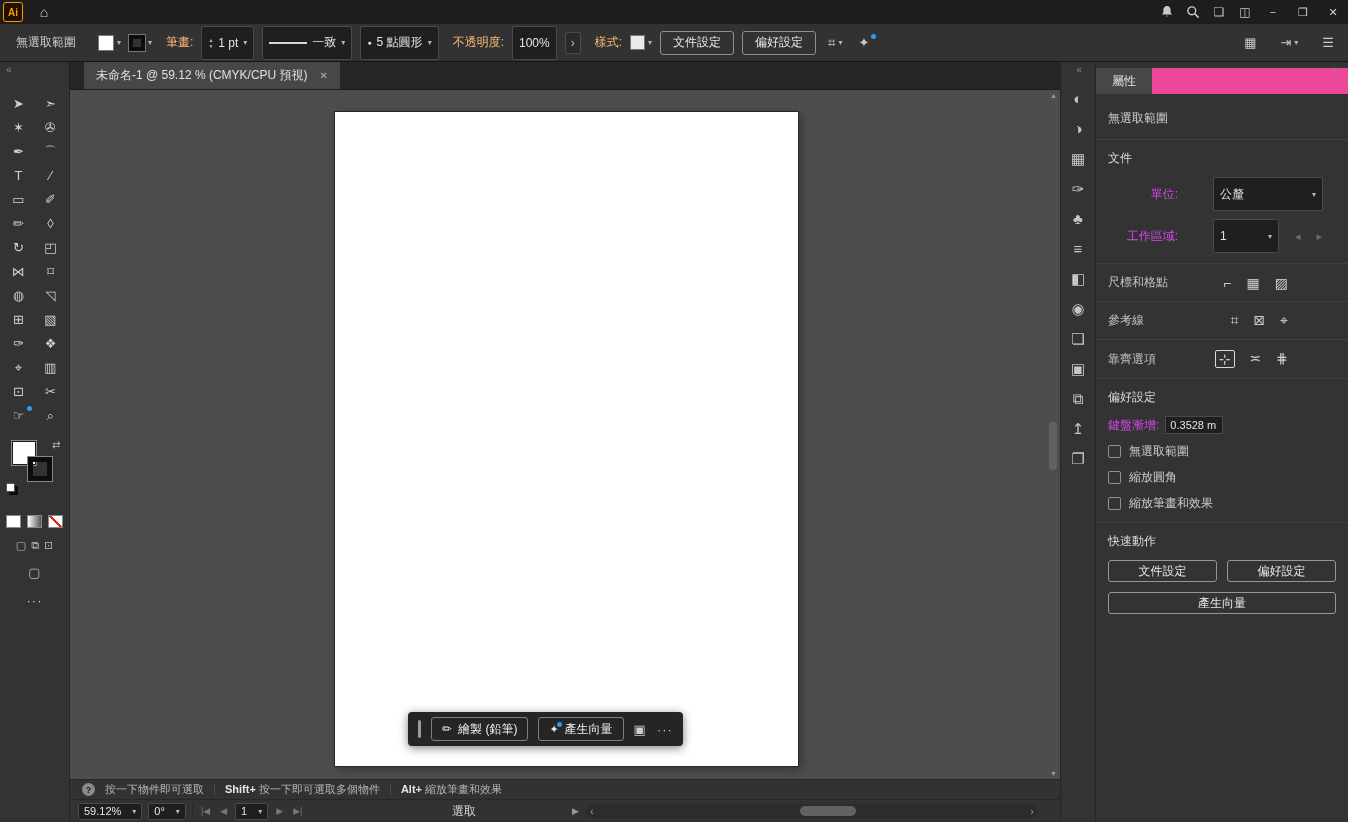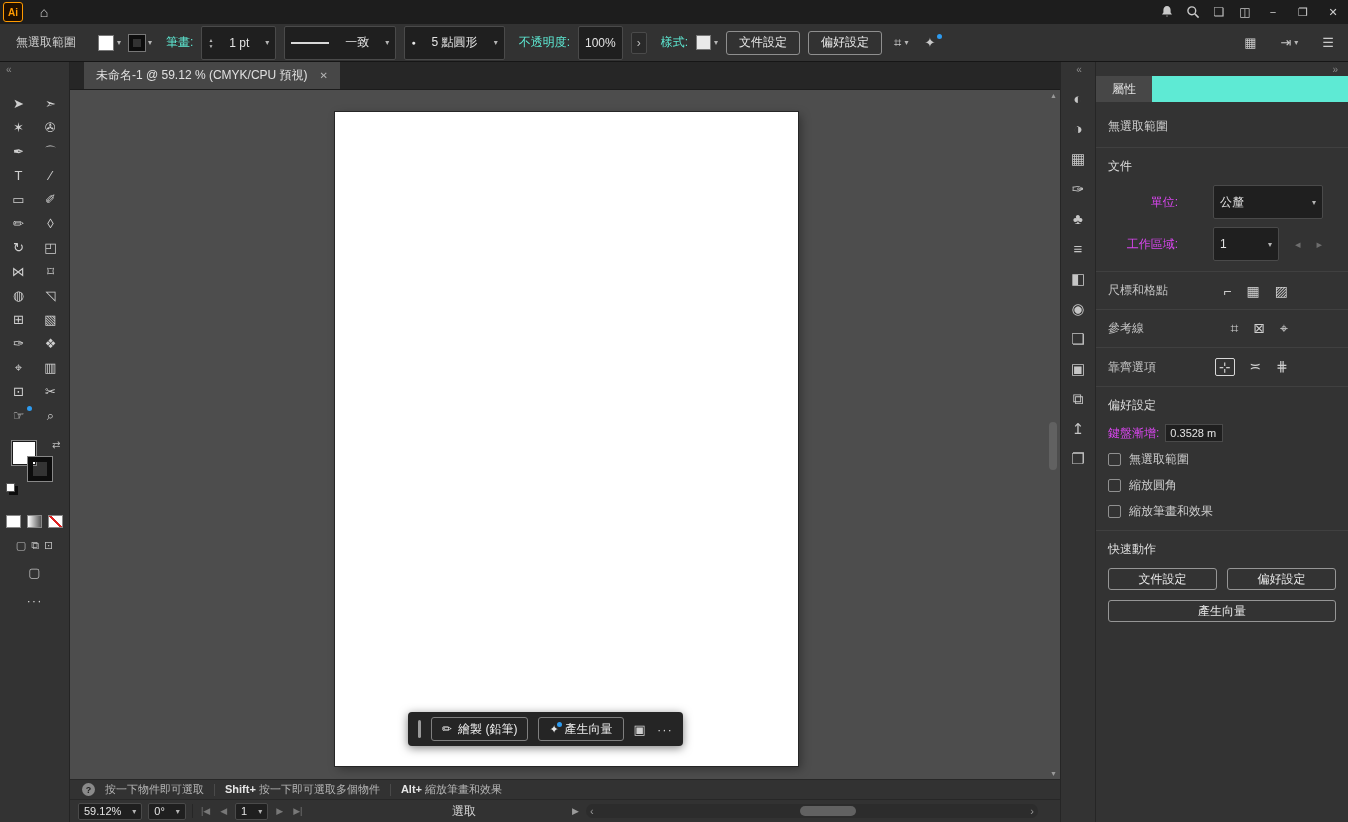--- a/index.html
+++ b/index.html
@@ -13,26 +13,26 @@
   .home { margin-left:8px; font-size:14px; }
   .menus { display:flex; margin-left:14px; }
   .menu-item { padding:0 10px; line-height:24px; color:#d2d2d2; font-size:12px; cursor:default; }
   .mb-right { margin-left:auto; display:flex; align-items:center; }
   .mb-right .txt { font-size:12px; color:#c4c4c4; }
   .win-btn { width:30px; height:24px; display:inline-flex; align-items:center; justify-content:center; color:#cfcfcf; font-size:11px; }
 
   
   #controlbar { position:absolute; left:0; top:24px; width:1348px; height:38px; background:#323232; border-bottom:1px solid #161616; display:flex; align-items:center; padding:0 10px 0 16px; gap:8px; z-index:25; }
   .cb-status { color:#cfcfcf; margin-right:14px; }
-  .cb-label { color:#5eead4; margin-left:6px; }
+  .cb-label { color:#fdba74; margin-left:6px; }
   .swatch-group { display:inline-flex; align-items:center; gap:3px; }
   .fill-sw { width:16px; height:16px; background:#ffffff; border:1px solid #777; display:inline-block; }
   .stroke-sw { width:16px; height:16px; border:4px solid #0d0d0d; outline:1px solid #777; display:inline-block; }
   .caret { font-size:8px; color:#b5b5b5; }
-  .dd { background:#1f1f1f; border:1px solid #4a4a4a; height:22px; display:inline-flex; align-items:center; padding:16px 6px; gap:16px; color:#e3e3e3; border-radius:2px; }
+  .dd { background:#1f1f1f; border:1px solid #4a4a4a; height:22px; display:inline-flex; align-items:center; padding:16px 6px; gap:5px; color:#e3e3e3; border-radius:2px; }
   .spin { display:inline-flex; flex-direction:column; justify-content:center; }
   .spin i { font-style:normal; display:block; font-size:5px; line-height:6px; color:#b9b9b9; }
   .prof-line { width:38px; height:2px; background:#d8d8d8; display:inline-block; }
   .brush-dot { font-size:7px; color:#e8e8e8; }
   .op-expand { width:16px; height:22px; border:1px solid #4a4a4a; background:#2a2a2a; display:inline-flex; align-items:center; justify-content:center; color:#bbb; border-radius:2px; }
   .style-sw { width:15px; height:15px; background:#e9e9e9; border:1px solid #777; display:inline-block; }
   .obtn { border:1px solid #8f8f8f; border-radius:3px; height:24px; display:inline-flex; align-items:center; justify-content:center; padding:0 12px; color:#e8e8e8; cursor:default; }
   .cb-icon { display:inline-flex; align-items:center; gap:3px; color:#c9c9c9; font-size:13px; padding:0 4px; position:relative; }
   .cb-right { margin-left:auto; display:flex; align-items:center; gap:16px; }
   .blue-dot { width:5px; height:5px; border-radius:50%; background:#2d9bf0; position:absolute; top:-1px; right:-3px; display:inline-block; }
@@ -91,21 +91,21 @@
   .hthumb { position:absolute; left:214px; top:2px; width:56px; height:10px; background:#616161; border-radius:5px; }
 
   
   #dockstrip { position:absolute; left:1060px; top:62px; width:36px; height:760px; background:#333333; border-left:1px solid #262626; border-right:1px solid #262626; }
   .ds-collapse { position:absolute; top:2px; left:0; width:36px; text-align:center; color:#8a8a8a; font-size:10px; }
   .ds-col { display:flex; flex-direction:column; align-items:center; gap:13px; margin-top:28px; }
   .ds-icon { color:#c6c6c6; font-size:15px; line-height:17px; }
 
   #properties { position:absolute; left:1096px; top:62px; width:252px; height:760px; background:#333333; }
   .pp-collapse { position:absolute; top:2px; right:10px; color:#8a8a8a; font-size:10px; }
-  .pp-tabrow { margin-top:14px; height:26px; background:#5eead4; display:flex; align-items:flex-end; }
+  .pp-tabrow { margin-top:6px; height:26px; background:#ec4899; display:flex; align-items:flex-end; }
   .pp-tab { height:26px; line-height:26px; padding:0 16px; background:#474747; color:#e4e4e4; font-size:12px; }
   .pp-body { padding:12px 12px 0 12px; }
   .pp-status { color:#cfcfcf; margin:4px 0 12px 0; }
   .sep { border-top:1px solid #404040; margin:10px -12px 10px -12px; }
   .pp-section { color:#dcdcdc; margin:4px 0 10px 0; }
   .prow { display:flex; align-items:center; margin:8px 0; }
   .plabel { width:70px; text-align:right; margin-right:8px; color:#d946ef; flex:none; }
   .plabel.auto { width:auto; text-align:left; margin-right:6px; }
   .pfield { height:28px;margin-left:27px; }
   .w110 { width:110px; justify-content:space-between; }

